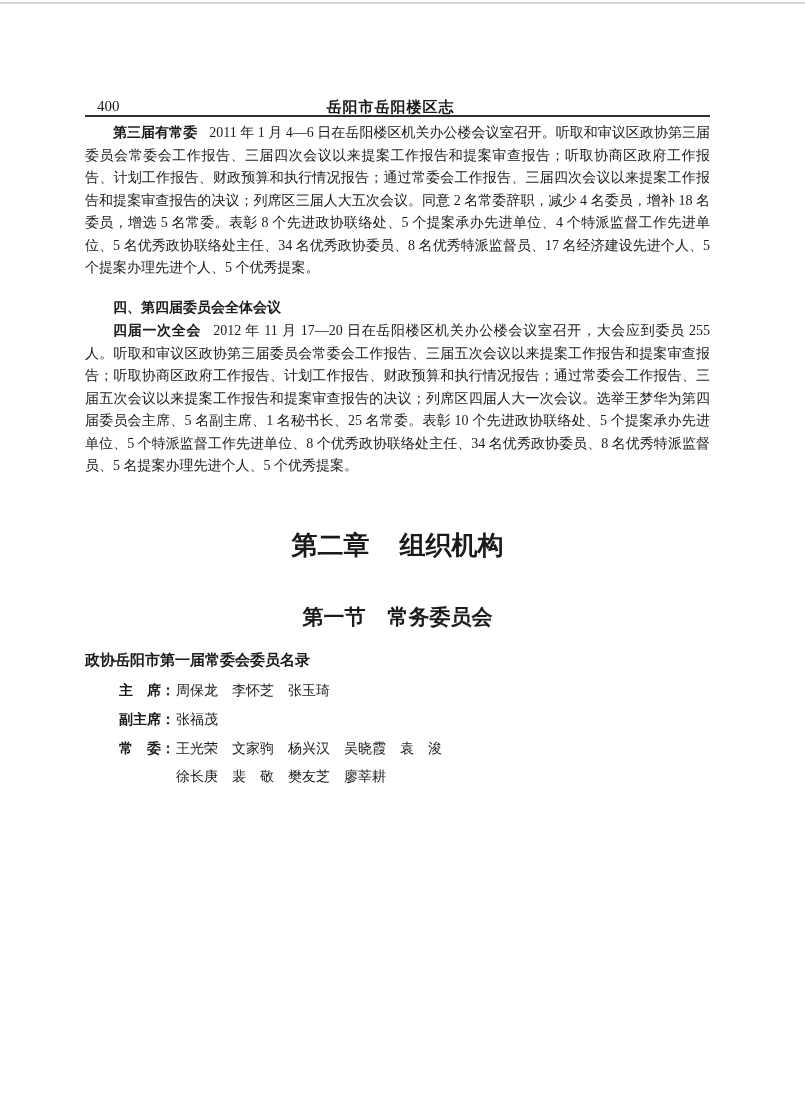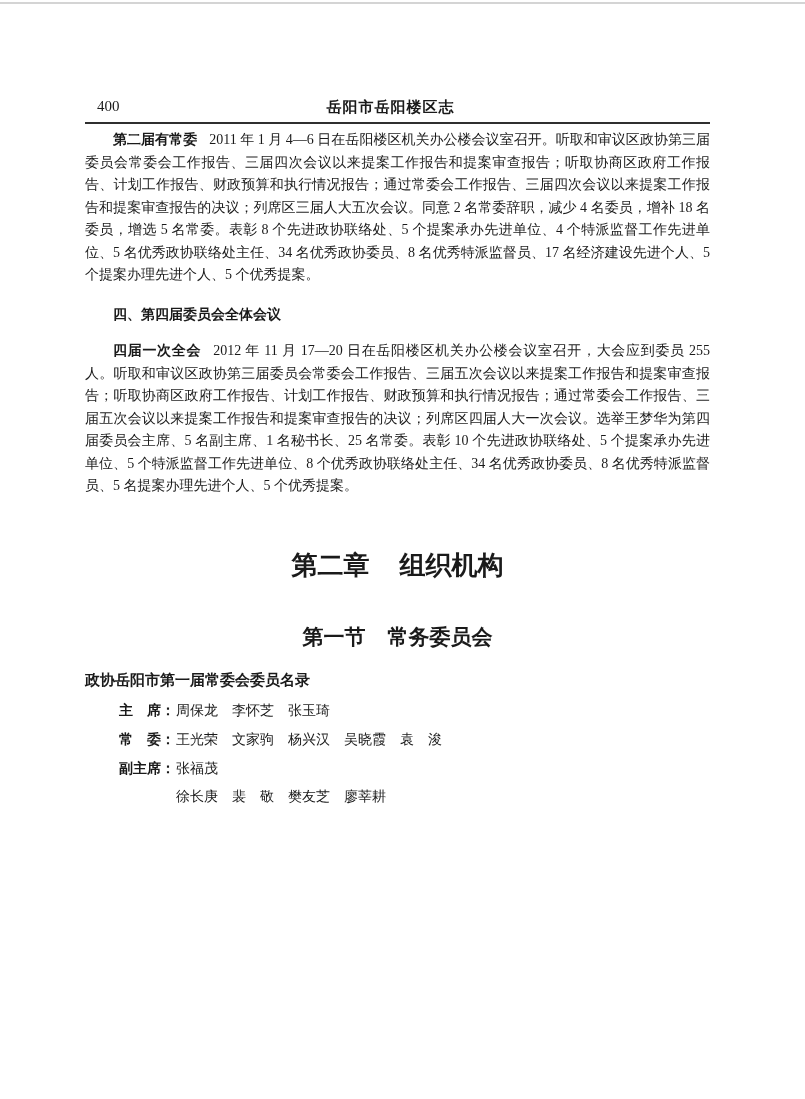--- a/index.html
+++ b/index.html
@@ -18,21 +18,20 @@
   }
   .page {
     width: 625px;
     margin-left: 85px;
     padding-top: 98px;
   }
   
   .running-header {
     position: relative;
     height: 17px;
-    padding-bottom: 7px;
     border-bottom: 2px solid #2f2f2f;
   }
   .page-number {
     position: absolute; left: 12px; top: 0;
     font-size: 15px; line-height: 17px;
     font-family: "Liberation Serif", serif;
   }
   .book-title {
     position: absolute; left: 0; right: 14px; top: 0;
     text-align: center;
@@ -43,21 +42,21 @@
   }
   
   .para {
     margin: 0;
     font-size: 14px;
     line-height: 22.5px;
     text-align: justify;
   }
   .carryover { margin-top: 19px; }
   .meeting-1 { margin-top: 4px;  text-indent: 2em; }
-  .meeting-2 { margin-top: 13px; text-indent: 2em; }
+  .meeting-2 { text-indent: 2em; }
   .meeting-lead {
     font-weight: bold;
     font-family: "Liberation Sans", sans-serif;
     margin-right: 12px;
   }
   .sub-heading {
     margin: 17px 0 0 0;
     text-indent: 2em;
     font-size: 14px;
     line-height: 22.5px;
@@ -113,21 +112,21 @@
 <div class="scan-edge"></div>
 
 <div class="page">
 
   <div class="running-header">
     <span class="page-number">400</span>
     <span class="book-title">岳阳市岳阳楼区志</span>
   </div>
 
 
-  <p class="para meeting-1"><span class="meeting-lead">第二届有常委</span><span>2011 年 1 月 4—6 日在岳阳楼区机关办公楼会议室召开。听取和审议区政协第三届委员会常委会工作报告、三届四次会议以来提案工作报告和提案审查报告；听取协商区政府工作报告、计划工作报告、财政预算和执行情况报告；通过常委会工作报告、三届四次会议以来提案工作报告和提案审查报告的决议；列席区三届人大五次会议。同意 2 名常委辞职，减少 4 名委员，增补 18 名委员，增选 5 名常委。表彰 8 个先进政协联络处、5 个提案承办先进单位、4 个特派监督工作先进单位、5 名优秀政协联络处主任、34 名优秀政协委员、8 名优秀特派监督员、17 名经济建设先进个人、5 个提案办理先进个人、5 个优秀提案。</span></p>
+  <p class="para meeting-1"><span class="meeting-lead">第三届有常委</span><span>2011 年 1 月 4—6 日在岳阳楼区机关办公楼会议室召开。听取和审议区政协第三届委员会常委会工作报告、三届四次会议以来提案工作报告和提案审查报告；听取协商区政府工作报告、计划工作报告、财政预算和执行情况报告；通过常委会工作报告、三届四次会议以来提案工作报告和提案审查报告的决议；列席区三届人大五次会议。同意 2 名常委辞职，减少 4 名委员，增补 18 名委员，增选 5 名常委。表彰 8 个先进政协联络处、5 个提案承办先进单位、4 个特派监督工作先进单位、5 名优秀政协联络处主任、34 名优秀政协委员、8 名优秀特派监督员、17 名经济建设先进个人、5 个提案办理先进个人、5 个优秀提案。</span></p>
 
   <p class="sub-heading">四、第四届委员会全体会议</p>
 
   <p class="para meeting-2"><span class="meeting-lead">四届一次全会</span><span>2012 年 11 月 17—20 日在岳阳楼区机关办公楼会议室召开，大会应到委员 255 人。听取和审议区政协第三届委员会常委会工作报告、三届五次会议以来提案工作报告和提案审查报告；听取协商区政府工作报告、计划工作报告、财政预算和执行情况报告；通过常委会工作报告、三届五次会议以来提案工作报告和提案审查报告的决议；列席区四届人大一次会议。选举王梦华为第四届委员会主席、5 名副主席、1 名秘书长、25 名常委。表彰 10 个先进政协联络处、5 个提案承办先进单位、5 个特派监督工作先进单位、8 个优秀政协联络处主任、34 名优秀政协委员、8 名优秀特派监督员、5 名提案办理先进个人、5 个优秀提案。</span></p>
 
   <div class="chapter-heading">
     <span class="head-num">第二章</span><span>组织机构</span>
   </div>
 
   <div class="section-heading">
@@ -135,23 +134,23 @@
   </div>
 
 
   <div class="roster-title">政协岳阳市第一届常委会委员名录</div>
 
   <div class="roster">
     <div class="roster-row">
       <span class="roster-label">主　席：</span><span class="roster-names">周保龙　李怀芝　张玉琦</span>
     </div>
     <div class="roster-row">
-      <span class="roster-label">常　委：</span><span class="roster-names">王光荣　文家驹　杨兴汉　吴晓霞　袁　浚</span>
+      <span class="roster-label">副主席：</span><span class="roster-names">张福茂</span>
     </div>
     <div class="roster-row">
-      <span class="roster-label">副主席：</span><span class="roster-names">张福茂</span>
+      <span class="roster-label">常　委：</span><span class="roster-names">王光荣　文家驹　杨兴汉　吴晓霞　袁　浚</span>
     </div>
     <div class="roster-row">
       <span class="roster-label"></span><span class="roster-names">徐长庚　裴　敬　樊友芝　廖莘耕</span>
     </div>
   </div>
 
 </div>
 
 </body></html>

